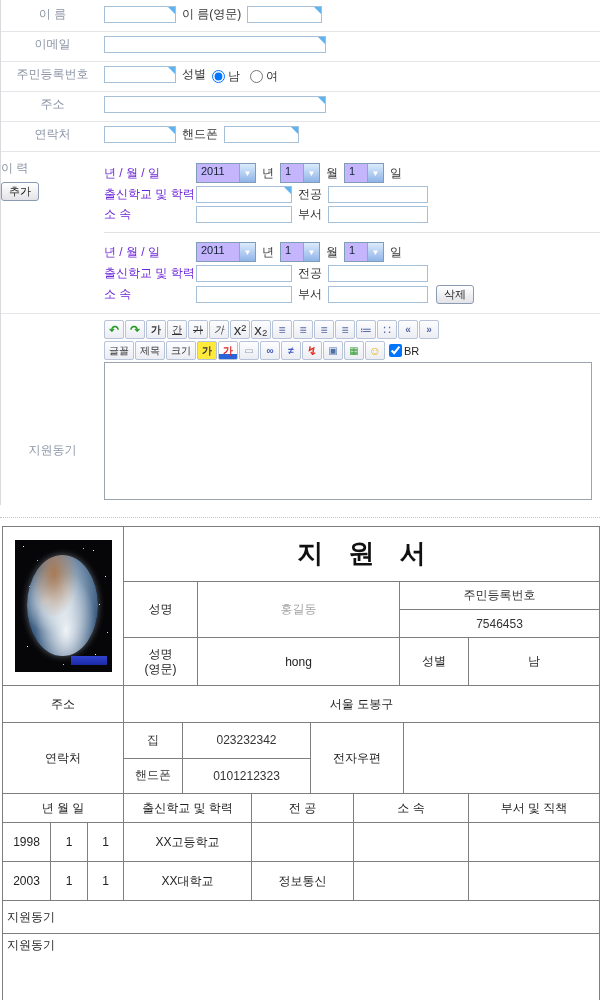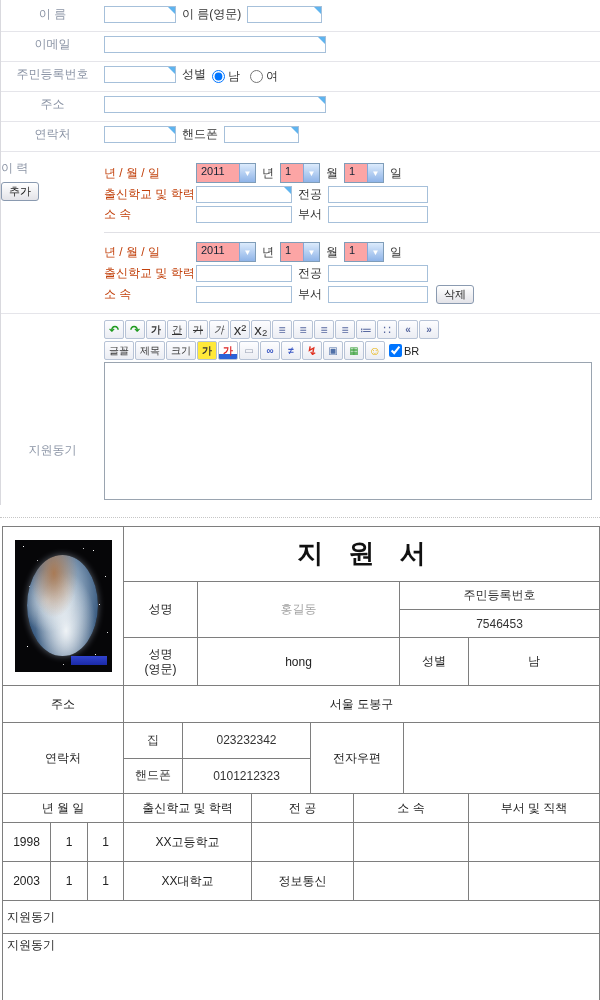--- a/index.html
+++ b/index.html
@@ -18,22 +18,22 @@
   .radio-group{display:flex;align-items:center;}
   .radio-group label{margin-right:10px;display:flex;align-items:center;}
   .radio-group input{margin:0 3px 0 0;}
 
   
   .frow.history{align-items:flex-start;padding:8px 0 6px;}
   .hlabelcol{width:103px;flex-shrink:0;display:flex;flex-direction:column;align-items:flex-start;gap:5px;color:#8b94a5;}
   .xp-btn{font-size:11px;padding:1px 7px;border:1px solid #8a9ab0;border-radius:3px;background:linear-gradient(#ffffff,#e3e3e8);color:#222;cursor:pointer;}
   .hcontent{flex:1;}
   .hline{display:flex;align-items:center;margin:3px 0;}
-  .hl{width:92px;font-size:12px;color:#c2410c;flex-shrink:0;}
-  .sel{display:inline-flex;align-items:stretch;height:18px;border:1px solid #7f9db9;background:#fca5a5;cursor:pointer;}
+  .hl{width:92px;font-size:12px;color:#6d28d9;flex-shrink:0;}
+  .sel{display:inline-flex;align-items:stretch;height:18px;border:1px solid #7f9db9;background:#c4b5fd;cursor:pointer;}
   .sel-v{padding:1px 4px 0;font-size:11px;color:#123;}
   .sel-a{width:15px;background:linear-gradient(#dcebfc,#8fb4e8);border-left:1px solid #86a8d8;color:#fff;font-size:8px;display:flex;align-items:center;justify-content:center;}
   .sel.year .sel-v{width:34px;} .sel.md .sel-v{width:14px;}
   .hsep{border-top:1px solid #e0e0e5;margin:9px 0;}
   .del-wrap{margin-left:8px;}
 
   
   .frow.editor{border-bottom:none;align-items:flex-end;padding:6px 0 2px;}
   .motlabel{width:103px;flex-shrink:0;text-align:center;color:#8b94a5;margin-bottom:44px;}
   .edcontent{flex:1;margin-right:8px;}

